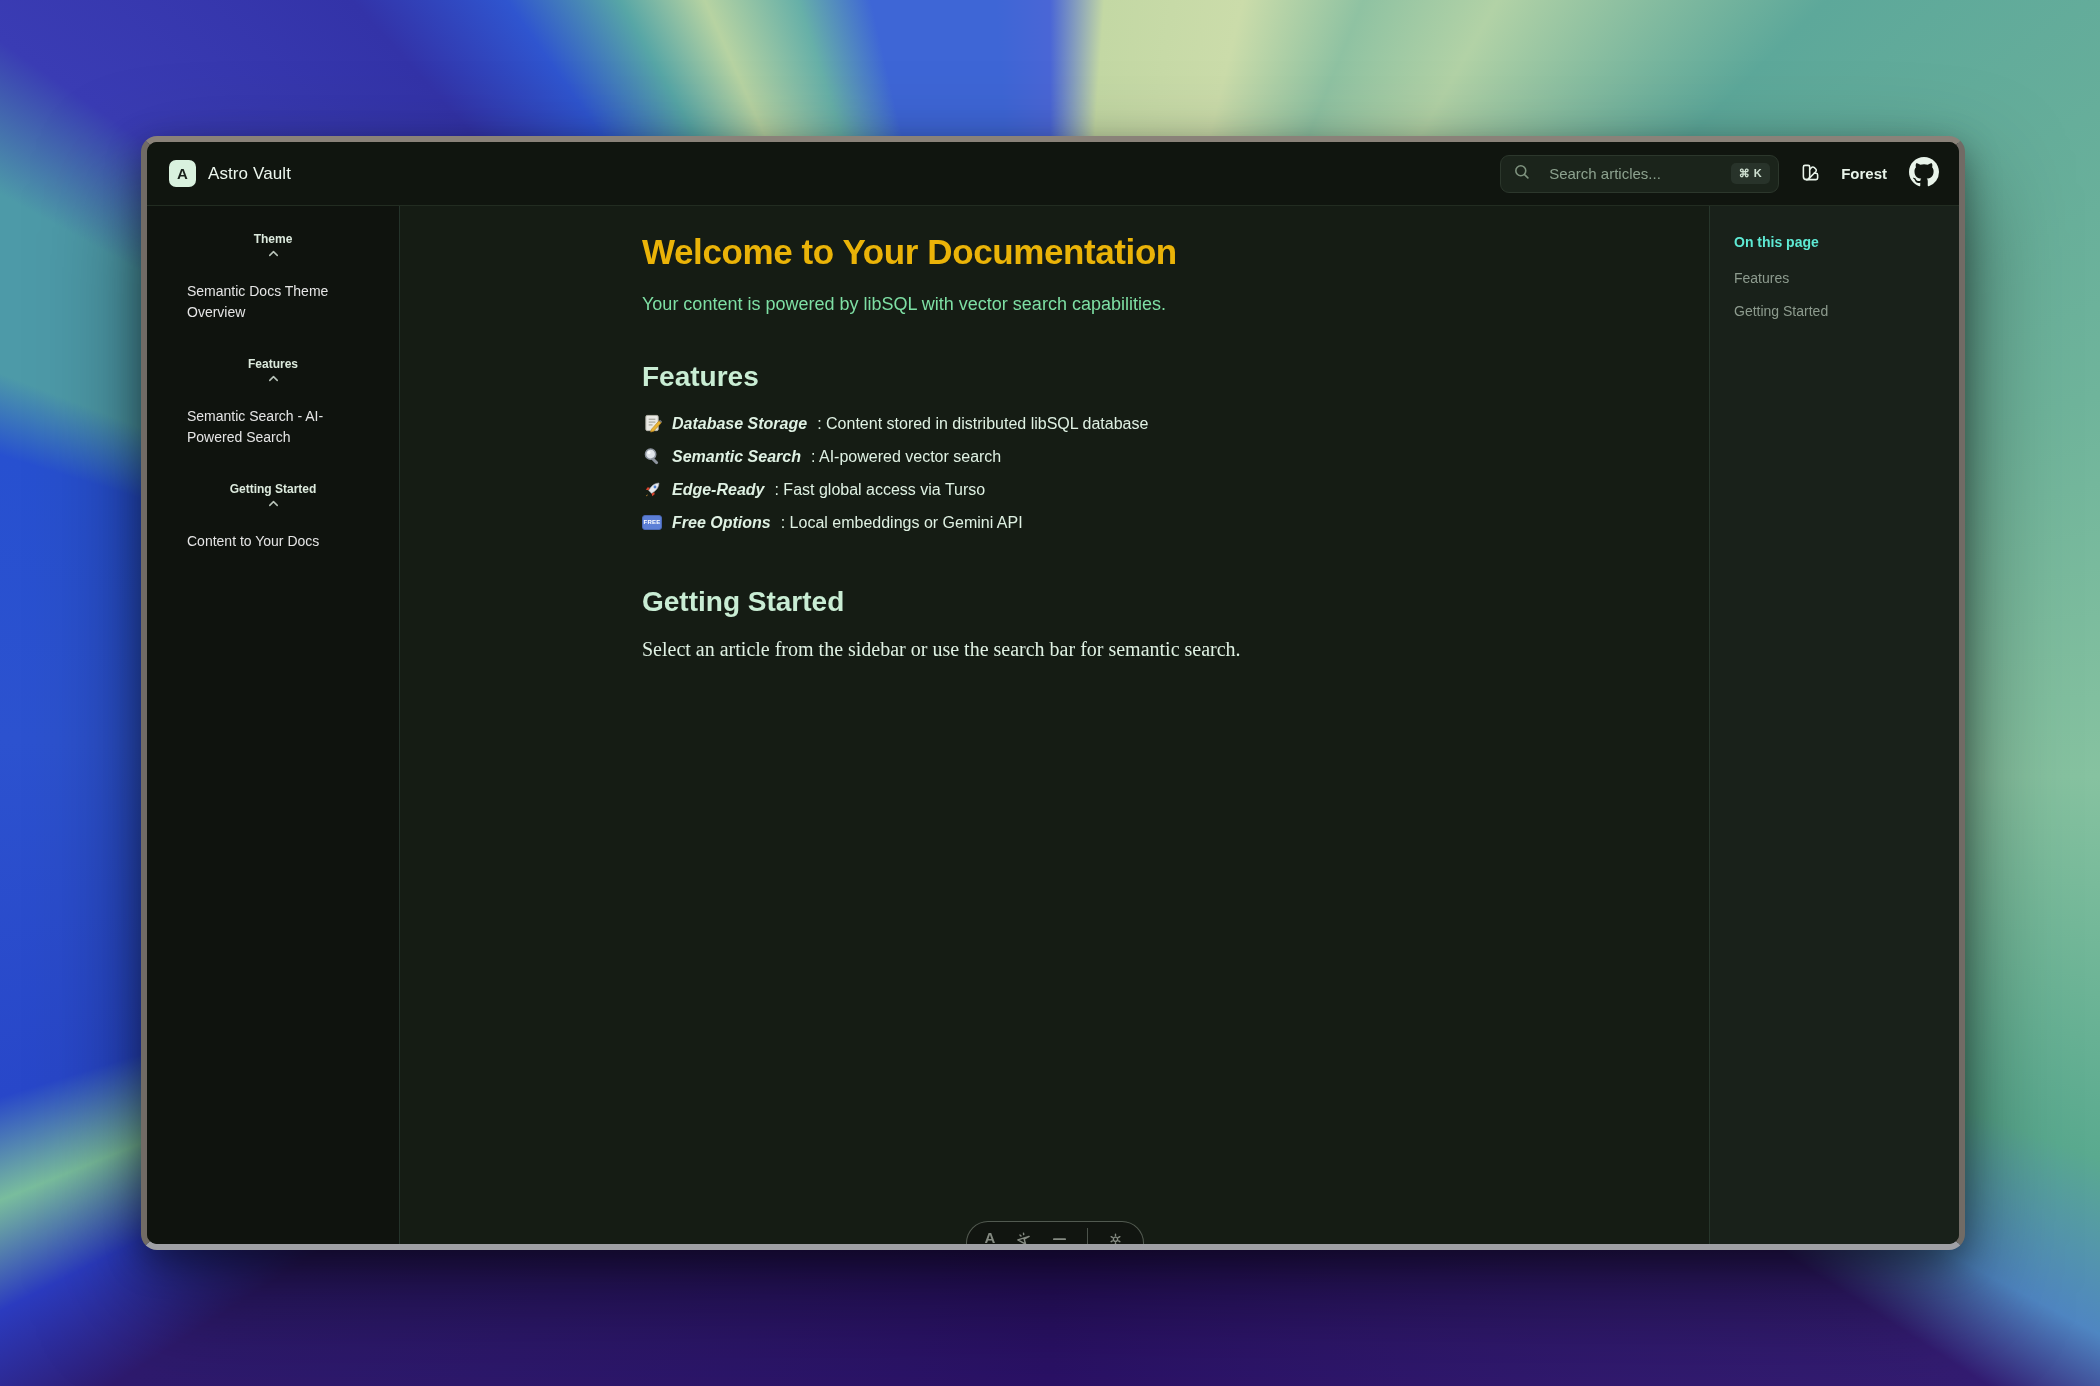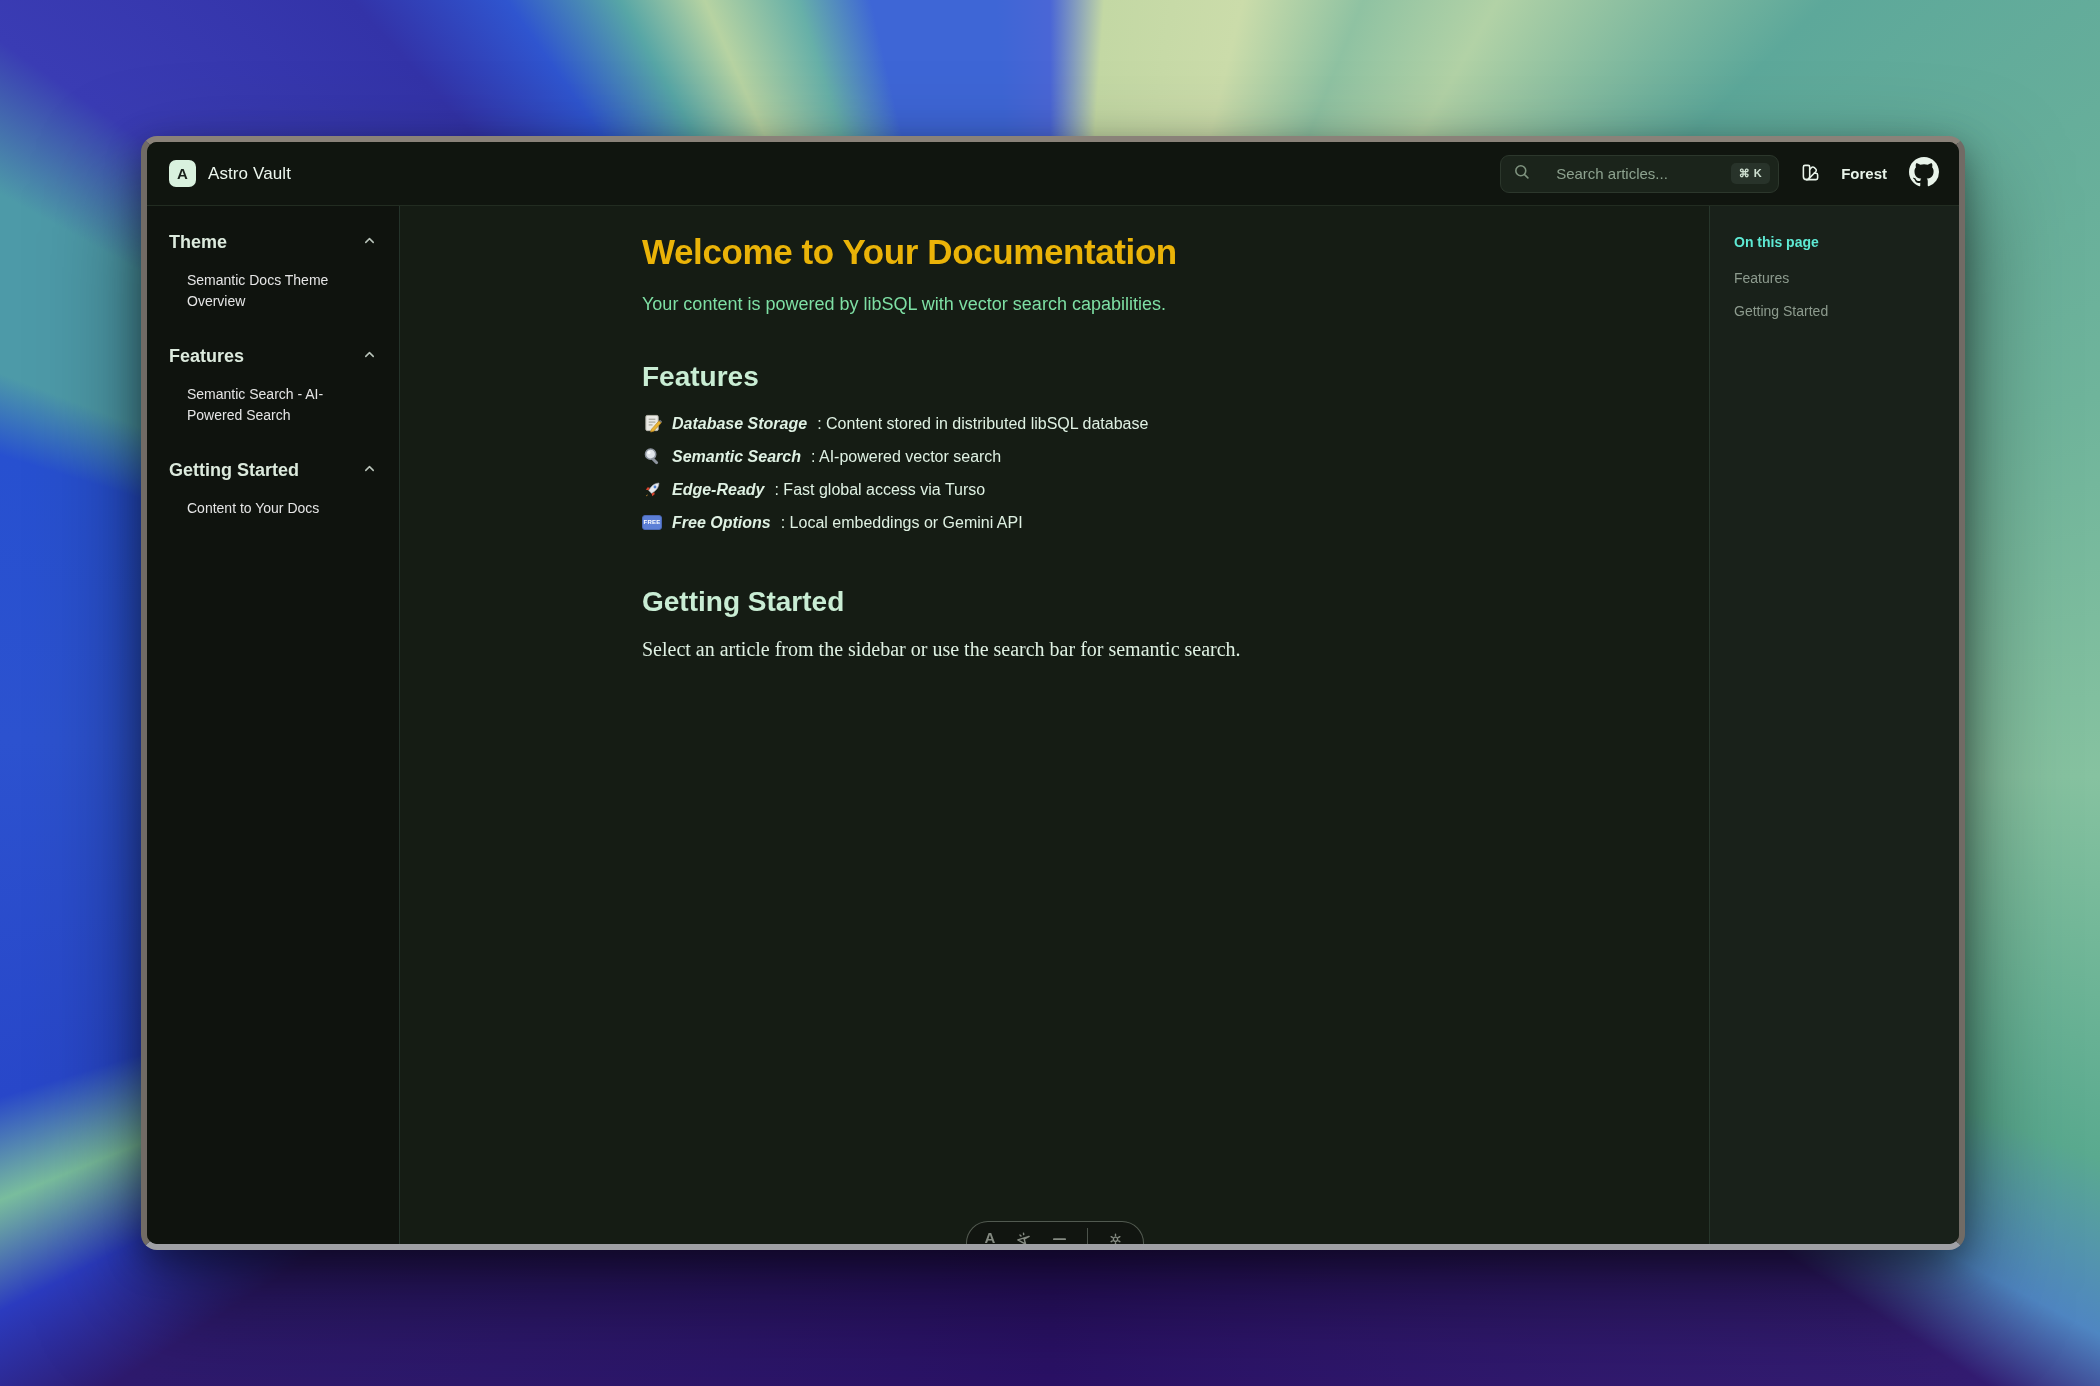--- a/index.html
+++ b/index.html
@@ -62,21 +62,21 @@
   .logo {
     width:27px; height:27px; border-radius:7px; background:#d9f1de;
     color:#18211a; font-size:15px; font-weight:800;
     display:flex; align-items:center; justify-content:center; cursor:pointer;
   }
   .brand-title { font-size:17px; font-weight:400; color:#ecf6ed; letter-spacing:.1px; cursor:pointer; }
 
   .hdr-right { display:flex; align-items:center; gap:22px; }
   .searchbox {
     width:279px; height:38px; background:#1b241b; border:1px solid #2c372c; border-radius:9px;
-    display:flex; align-items:center; gap:26px; padding:0 8px 0 12px; cursor:text;
+    display:flex; align-items:center; gap:19px; padding:0 8px 0 12px; cursor:text;
   }
   .searchbox svg { flex:0 0 auto; }
   .search-ph { flex:1; font-size:15px; color:#8da28f; }
   .kbd {
     background:#28332a; border-radius:5px; padding:4px 8px;
     font-size:11px; font-weight:600; color:#cfe0d1; letter-spacing:.5px; white-space:nowrap;
   }
   .theme-btn {
     display:flex; align-items:center; gap:21px; background:none; border:none; cursor:pointer;
     color:#e8f3e9; font-size:15px; font-weight:600; font-family:inherit;
@@ -88,21 +88,21 @@
   .bodyrow { flex:1; display:flex; min-height:0; }
 
   
   .sidebar {
     width:253px; flex:0 0 auto; background:#0f130e; border-right:1px solid #24332a;
     padding:26px 22px 20px 22px; overflow:hidden;
   }
   .nav-section + .nav-section { margin-top:34px; }
   .nav-head {
     display:flex; align-items:center; justify-content:space-between; cursor:pointer;
-    color:#dceadd; font-size:18px; font-weight:700;
+    color:#dceadd; font-size:12px; font-weight:700;flex-direction:column;
   }
   .nav-head svg { stroke:#b9c4ba; }
   .nav-link {
     display:block; margin-top:17px; padding-left:18px; text-decoration:none;
     color:#e5e5e5; font-size:14px; line-height:1.5; cursor:pointer; max-width:190px;
   }
 
   
   .main { flex:1; background:#151c14; position:relative; overflow:hidden; }
   .article { max-width:845px; margin:0 auto; padding:26px 10px 0 10px; }

